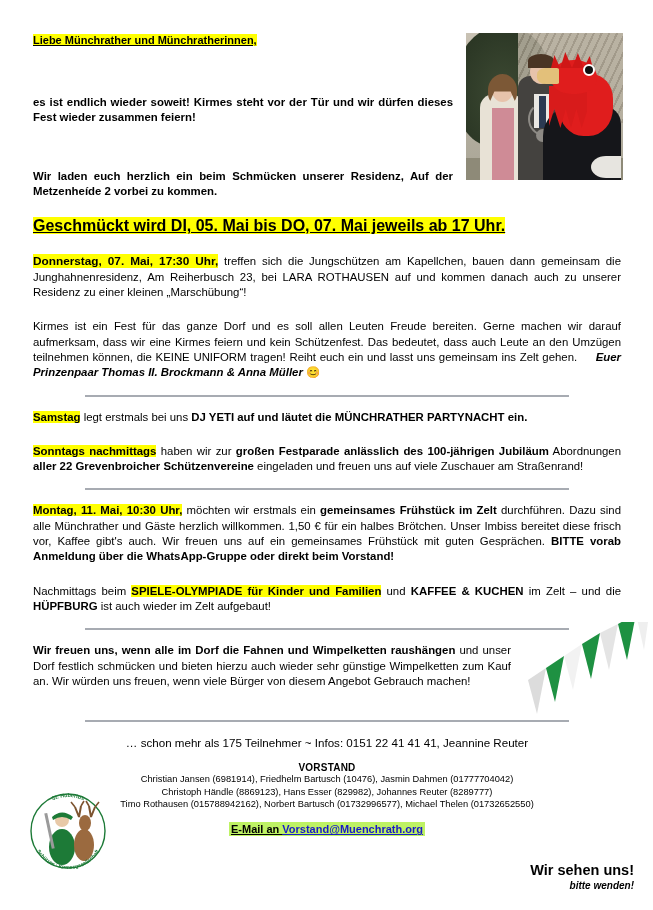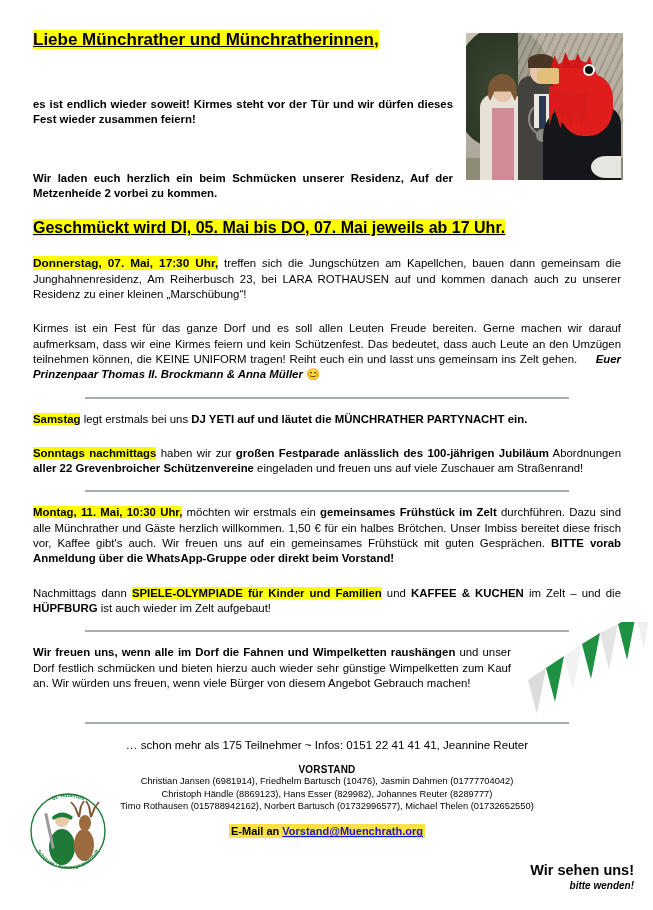--- a/index.html
+++ b/index.html
@@ -36,21 +36,21 @@
   .hl {
     background: #ffff00;
   }
   b, .b { font-weight: bold; }
   .u { text-decoration: underline; }
   .i { font-style: italic; }
 
   
   .greeting {
     font-weight: bold;
-    font-size: 17px;
+    font-size: 11px;
     text-decoration: underline;
     background: #ffff00;
     display: inline;
   }
   .sp-10 { height: 19px; }
   .sp-8 { height: 15px; }
 
   .block-bold p { font-weight: bold; margin-top: 28px; }
 
   
@@ -200,21 +200,21 @@
     text-align:center;
     font-size: 9.3px;
     line-height: 12.4px;
   }
   .email-line {
     text-align:center;
     font-weight:bold;
     font-size: 11px;
     margin-top: 13px;
   }
-  .email-line .ebox { background:#fde047; padding:1px 2px; }
+  .email-line .ebox { background:#bef264; padding:1px 2px;text-decoration:underline; }
   .email-link { color:#1818c8; text-decoration: underline; }
 
   
   .logo {
     position:absolute; left:22px; top:787px; width:92px; height:84px;
   }
   .logo svg { display:block; }
 
   
   .closing {
@@ -349,21 +349,21 @@
     <div class="divider"></div>
     <div style="height:13px"></div>
 
     <p>
       <span class="hl b">Montag, 11. Mai, 10:30 Uhr,</span><span> möchten wir erstmals ein </span><span class="b">gemeinsames Frühstück im Zelt</span><span> durchführen. Dazu sind alle Münchrather und Gäste herzlich willkommen. 1,50 € für ein halbes Brötchen. Unser Imbiss bereitet diese frisch vor, Kaffee gibt's auch. Wir freuen uns auf ein gemeinsames Frühstück mit guten Gesprächen. </span><span class="b">BITTE vorab Anmeldung über die WhatsApp-Gruppe oder direkt beim Vorstand!</span>
     </p>
 
     <div class="sp-10"></div>
 
     <p>
-      <span>Nachmittags dann </span><span class="hl b">SPIELE-OLYMPIADE für Kinder und Familien</span><span> und </span><span class="b">KAFFEE &amp; KUCHEN</span><span> im Zelt – und die </span><span class="b">HÜPFBURG</span><span> ist auch wieder im Zelt aufgebaut!</span>
+      <span>Nachmittags beim </span><span class="hl b">SPIELE-OLYMPIADE für Kinder und Familien</span><span> und </span><span class="b">KAFFEE &amp; KUCHEN</span><span> im Zelt – und die </span><span class="b">HÜPFBURG</span><span> ist auch wieder im Zelt aufgebaut!</span>
     </p>
 
     <div style="height:14px"></div>
     <div class="divider"></div>
     <div style="height:13px"></div>
 
     <p style="width:478px">
       <span class="b">Wir freuen uns, wenn alle im Dorf die Fahnen und Wimpelketten raushängen</span><span> und unser Dorf festlich schmücken und bieten hierzu auch wieder sehr günstige Wimpelketten zum Kauf an. Wir würden uns freuen, wenn viele Bürger von diesem Angebot Gebrauch machen!</span>
     </p>
 

